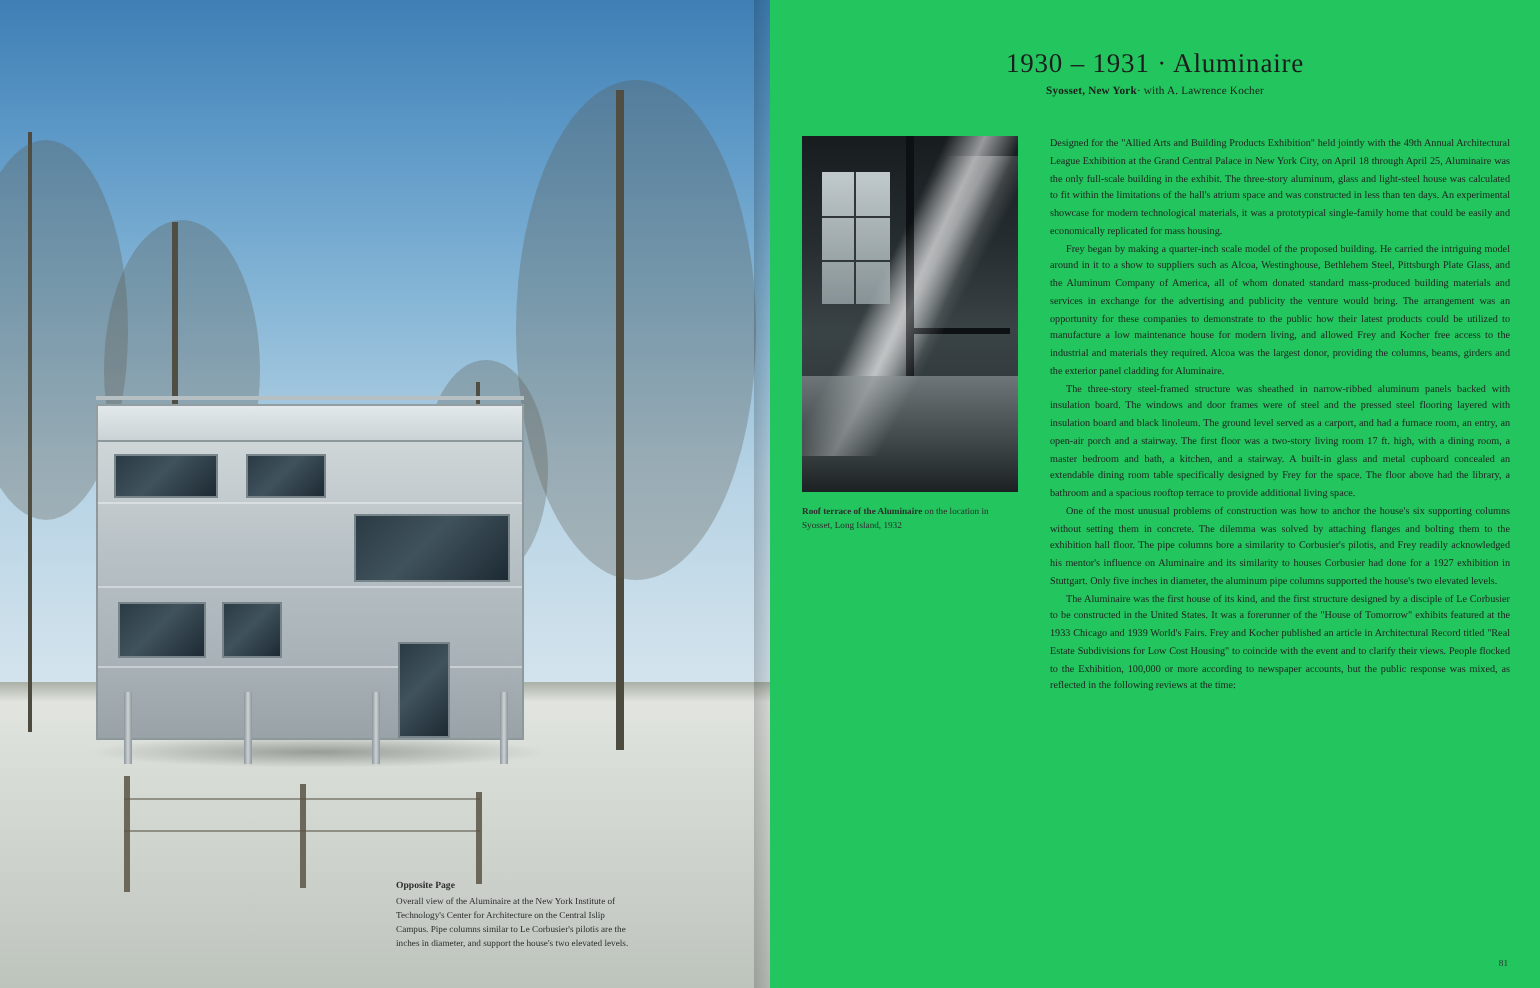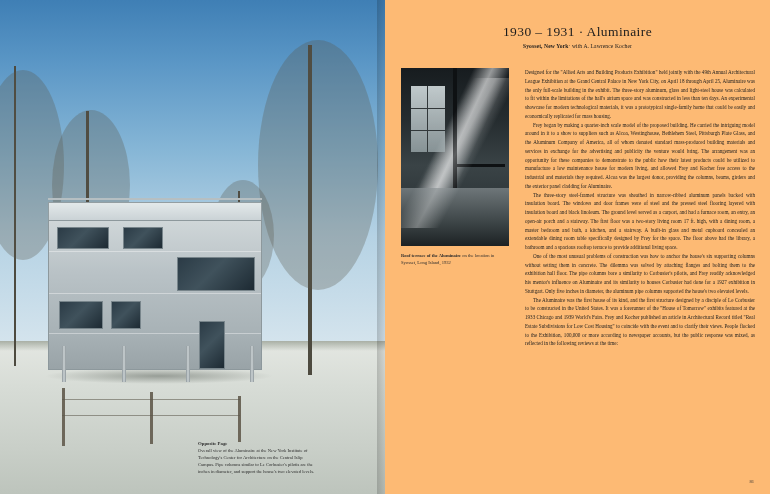--- a/index.html
+++ b/index.html
@@ -120,21 +120,21 @@
   .gutter {
     position: absolute; left: 377px; top: 0; width: 22px; height: 494px;
     background: linear-gradient(to right, rgba(0,0,0,.18), rgba(0,0,0,.04) 45%, rgba(0,0,0,0) 100%);
     pointer-events: none;
   }
 
   
   .right-page {
     position: absolute;
     left: 385px; top: 0; width: 385px; height: 494px;
-    background: #fdba74;
+    background: #22c55e;
     padding: 0;
   }
   .title-block {
     position: absolute; left: 0; top: 24px; width: 385px; text-align: center;
   }
   .proj-title {
     font-family: "Liberation Serif", serif;
     font-size: 13.5px; letter-spacing: .4px; color: #1c1c1c;
   }
   .proj-sub {

